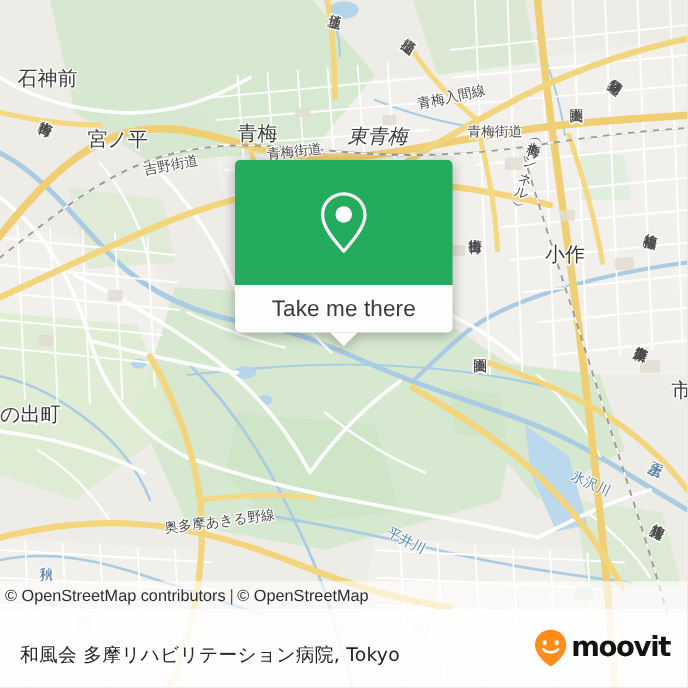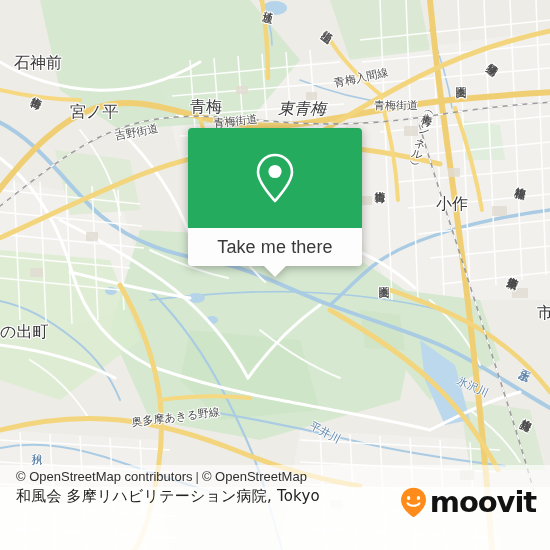--- a/index.html
+++ b/index.html
@@ -68,45 +68,45 @@
     border-left:11px solid transparent;
     border-right:11px solid transparent;
     border-top:11px solid #fdfdfd;
   }
 
   
   #attrib{
     position:absolute; left:0; right:0; top:465px; height:22px;
     background:rgba(255,255,255,.62);
     display:flex; align-items:center;
-    padding-left:16px;
+    padding-left:4px;
     font-size:13px; color:#2e2e2e;
     z-index:30;
     font-family:"Liberation Sans","DejaVu Sans",sans-serif;
   }
   #attrib .sep{ padding:0 3px; color:#555; }
 
   
   #footer{
     position:absolute; left:0; right:0; top:487px; height:63px;
     background:rgba(255,255,255,.88);
-    display:flex; align-items:flex-start; justify-content:space-between;
+    display:flex; align-items:flex-end; justify-content:space-between;
     padding:0 14px 16px 16px;
     z-index:30;
   }
   #footer-title{
     font-size:15px; color:#222;
     font-family:"DejaVu Sans","Liberation Sans",sans-serif;
     letter-spacing:.2px;
     white-space:nowrap;
   }
   #brand{ display:flex; align-items:center; gap:3px; }
   #brand-mark{ width:27px;height:31px;display:block; }
   #brand-word{
-    font-size:29px; font-weight:bold; color:#121212;
+    font-size:22px; font-weight:bold; color:#121212;
     letter-spacing:-1.1px;
     font-family:"DejaVu Sans","Liberation Sans",sans-serif;
     line-height:1;
   }
 </style>
 </head>
 <body>
 
 <div id="map-root">
 

